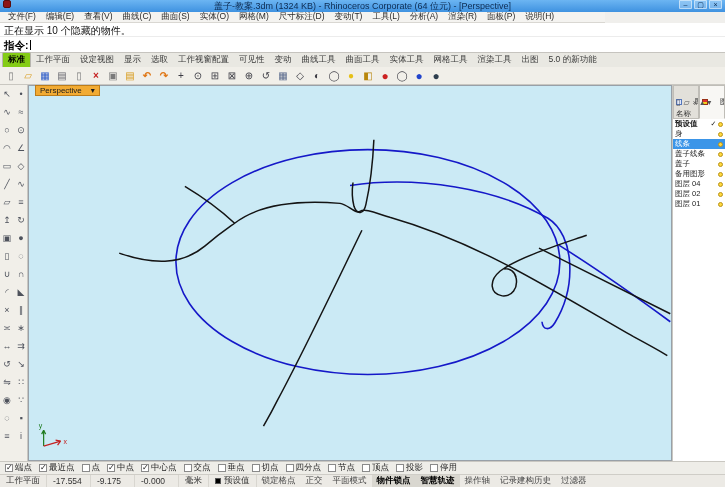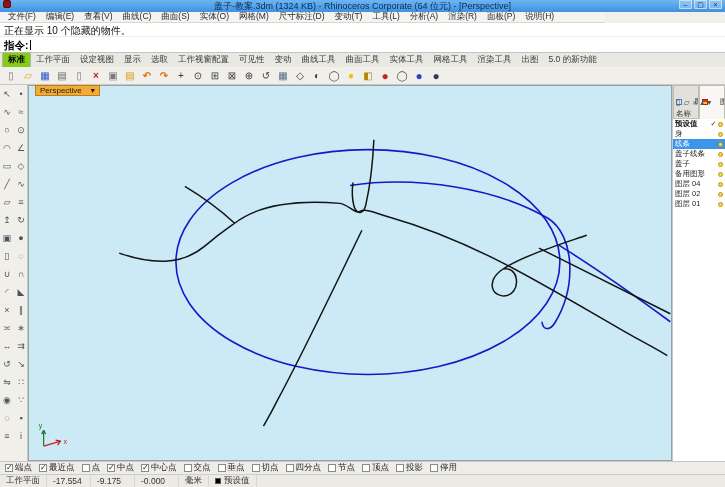--- a/index.html
+++ b/index.html
@@ -427,13 +427,24 @@
 <div class="statusbar">
   <span class="sb-cell">工作平面</span>
   <span class="sb-cell sb-num">-17.554</span>
   <span class="sb-cell sb-num">-9.175</span>
   <span class="sb-cell sb-num">-0.000</span>
   <span class="sb-cell">毫米</span>
   <span class="sb-cell">
     <span class="swatch"></span>
     <span>预设值</span>
   </span>
+  <span style="display:flex; height:100%; align-items:center;">
+
+  <span class="sb-toggle">锁定格点</span>
+      <span class="sb-toggle">正交</span>
+      <span class="sb-toggle">平面模式</span>
+      <span class="sb-toggle active">物件锁点</span>
+      <span class="sb-toggle active">智慧轨迹</span>
+      <span class="sb-toggle">操作轴</span>
+      <span class="sb-toggle">记录建构历史</span>
+      <span class="sb-toggle">过滤器</span>
+    </span>
 </div>
 
 </body></html>

